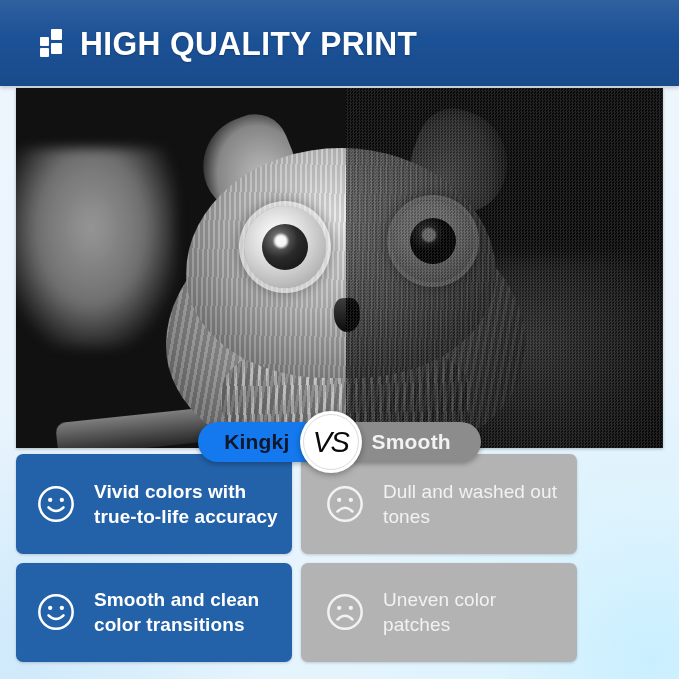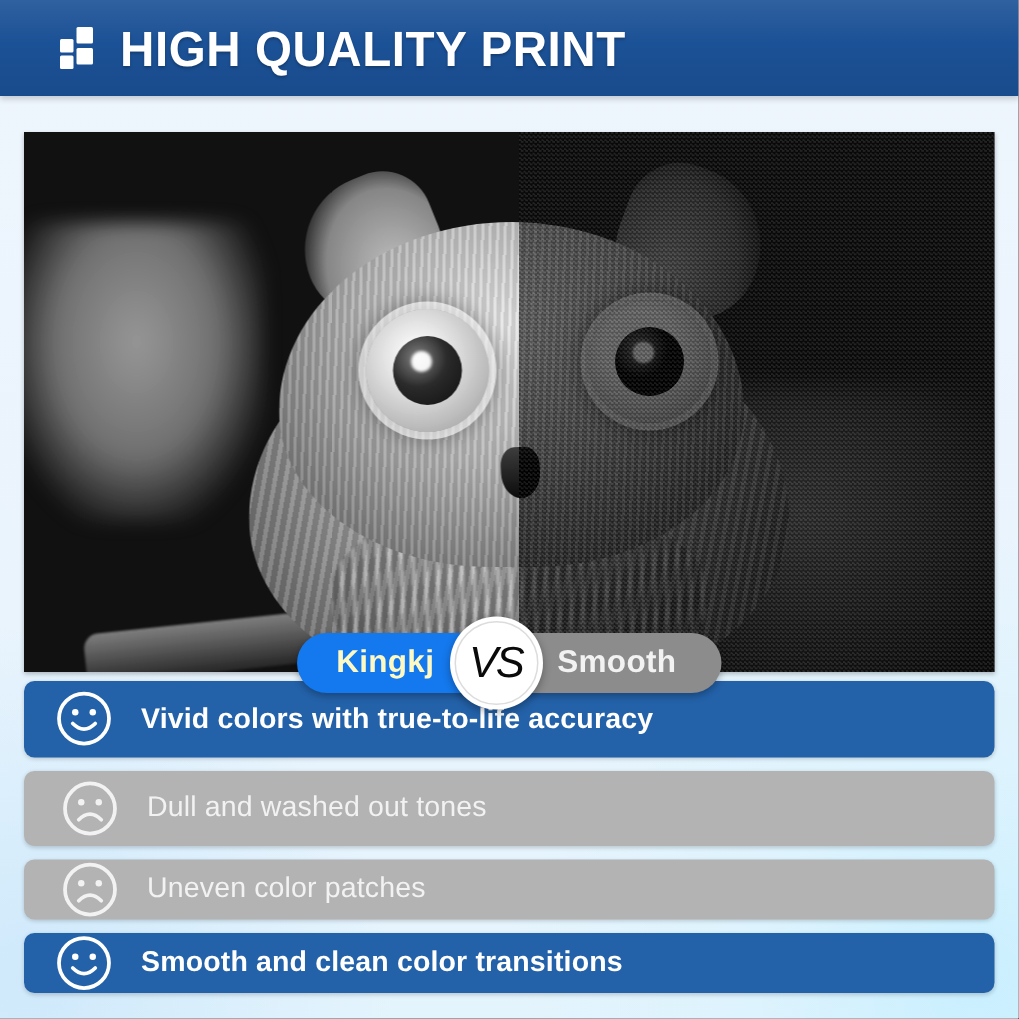--- a/index.html
+++ b/index.html
@@ -17,21 +17,21 @@
   #page {
     position:absolute; inset:0;
     background:
       radial-gradient(circle at 96% 97%, #c9efff 0%, #ddf3fd 16%, rgba(221,243,253,0) 34%),
       radial-gradient(circle at 3% 96%, #cfe9fb 0%, rgba(207,233,251,0) 26%),
       linear-gradient(180deg,#eef5fd 0%, #eaf4fd 60%, #e4f4fd 100%);
   }
 
   
   #header {
-    position:absolute; left:0; top:0; width:679px; height:64px;
+    position:absolute; left:0; top:0; width:679px; height:86px;
     background:#1b5196;
     display:flex; align-items:center;
     padding-left:40px;
     box-shadow:0 2px 4px rgba(0,0,0,.18);
   }
   #header-sheen{
     position:absolute; inset:0;
     background:linear-gradient(180deg, rgba(255,255,255,.09) 0%, rgba(255,255,255,0) 45%, rgba(0,0,0,.07) 100%);
     pointer-events:none;
   }
@@ -160,21 +160,21 @@
   .half.left  .scene-inner { filter:contrast(1.02) brightness(1.06) grayscale(1); }
 
   
   #vs-row{
     position:absolute; left:0; top:418px; width:679px; height:48px;
     display:flex; align-items:center; justify-content:center;
     pointer-events:none; z-index:6;
   }
   .pill{
     height:40px; display:flex; align-items:center;
-    font-size:21px; font-weight:bold; color:#fef9c3; letter-spacing:.2px;
+    font-size:21px; font-weight:bold; color:#0f172a; letter-spacing:.2px;
   }
   #pill-kingkj{
     background:#1479ee; border-radius:20px 0 0 20px;
     padding:0 52px 0 26px; margin-right:-42px;
     box-shadow:0 2px 5px rgba(0,0,0,.28);
   }
   #pill-others{
     background:#8c8c8c; border-radius:0 20px 20px 0;
     padding:0 30px 0 52px; margin-left:-42px;
     color:#f2f2f2; font-weight:bold;
@@ -192,22 +192,22 @@
     border:1px solid #dcdcdc;
   }
   #vs-text{
     font-size:29px; font-weight:normal; font-style:italic;
     color:#0a0a0a; letter-spacing:-1.5px; line-height:1;
     transform:skewX(-6px);
   }
 
   
   #cards{
-    position:absolute; left:16px; top:454px; width:647px; height:208px;
-    display:grid; grid-template-columns:1fr; grid-template-rows:1fr 1fr;
+    position:absolute; left:16px; top:454px; width:561px; height:208px;
+    display:grid; grid-template-columns:1fr 1fr; grid-template-rows:1fr 1fr;
     column-gap:9px; row-gap:9px;
   }
   .card{
     border-radius:7px;
     display:flex; align-items:center;
     padding:0 14px 0 20px;
     box-shadow:0 1px 3px rgba(0,0,0,.18);
   }
   .card.good { background:#2361a8; }
   .card.bad  { background:#b3b3b3;padding-left:24px; }
@@ -308,34 +308,34 @@
     <div class="card bad">
       <svg class="face" viewBox="0 0 48 48">
         <circle cx="24" cy="24" r="20" fill="none" stroke="#f2f2f2" stroke-width="3"></circle>
         <circle cx="17" cy="19" r="2.6" fill="#f2f2f2"></circle>
         <circle cx="31" cy="19" r="2.6" fill="#f2f2f2"></circle>
         <path d="M15 33 Q24 24 33 33" fill="none" stroke="#f2f2f2" stroke-width="3" stroke-linecap="round"></path>
       </svg>
       <div class="card-text">Dull and washed out tones</div>
     </div>
 
+    <div class="card good">
+      <svg class="face" viewBox="0 0 48 48">
+        <circle cx="24" cy="24" r="20" fill="none" stroke="#ffffff" stroke-width="3"></circle>
+        <circle cx="17" cy="19" r="2.6" fill="#ffffff"></circle>
+        <circle cx="31" cy="19" r="2.6" fill="#ffffff"></circle>
+        <path d="M15 28 Q24 37 33 28" fill="none" stroke="#ffffff" stroke-width="3" stroke-linecap="round"></path>
+      </svg>
+      <div class="card-text">Smooth and clean color transitions</div>
+    </div>
+
     <div class="card bad">
       <svg class="face" viewBox="0 0 48 48">
         <circle cx="24" cy="24" r="20" fill="none" stroke="#f2f2f2" stroke-width="3"></circle>
         <circle cx="17" cy="19" r="2.6" fill="#f2f2f2"></circle>
         <circle cx="31" cy="19" r="2.6" fill="#f2f2f2"></circle>
         <path d="M15 33 Q24 24 33 33" fill="none" stroke="#f2f2f2" stroke-width="3" stroke-linecap="round"></path>
       </svg>
       <div class="card-text">Uneven color patches</div>
     </div>
 
-    <div class="card good">
-      <svg class="face" viewBox="0 0 48 48">
-        <circle cx="24" cy="24" r="20" fill="none" stroke="#ffffff" stroke-width="3"></circle>
-        <circle cx="17" cy="19" r="2.6" fill="#ffffff"></circle>
-        <circle cx="31" cy="19" r="2.6" fill="#ffffff"></circle>
-        <path d="M15 28 Q24 37 33 28" fill="none" stroke="#ffffff" stroke-width="3" stroke-linecap="round"></path>
-      </svg>
-      <div class="card-text">Smooth and clean color transitions</div>
-    </div>
-
   </div>
 </div>
 
 </body></html>

